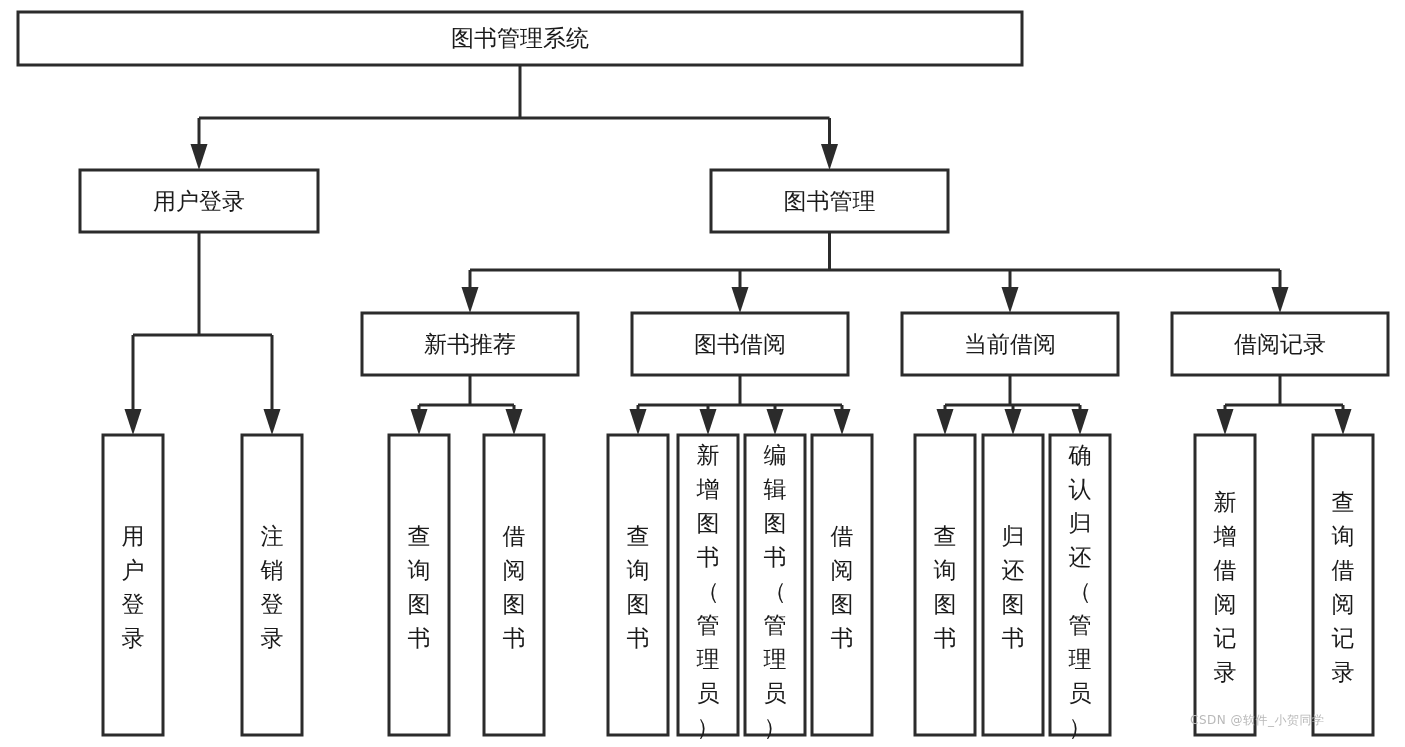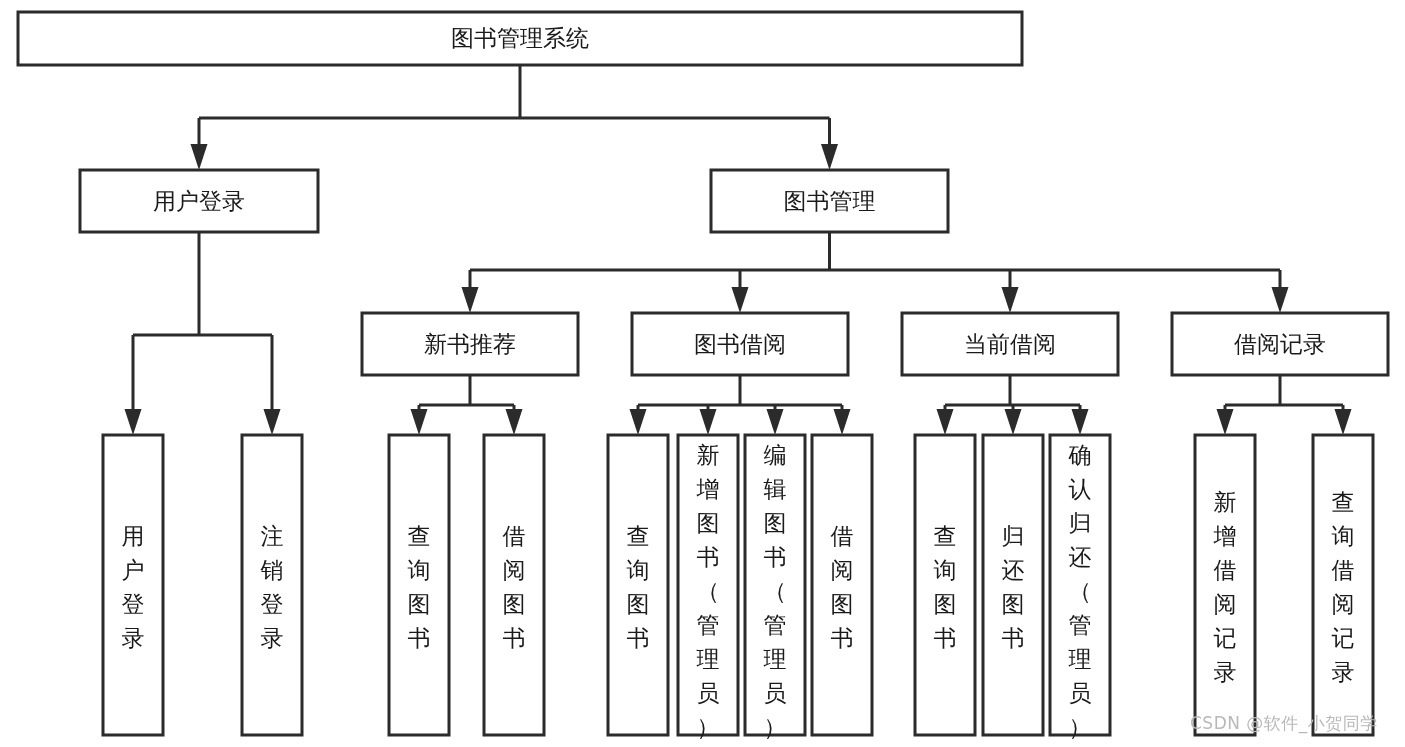--- a/index.html
+++ b/index.html
@@ -50,21 +50,21 @@
   }
   .arrow-head {
     fill: #2b2b2b;
     stroke: none;
   }
   .watermark {
     position: absolute;
     left: 1190px;
     top: 712px;
     font-family: "DejaVu Sans", "Liberation Sans", sans-serif;
-    font-size: 17px;
+    font-size: 12px;
     color: #b9b9b9;
     white-space: nowrap;
     letter-spacing: 0.5px;
     user-select: none;
   }
 </style>
 </head>
 <body>
 
 <div id="diagram-root">

